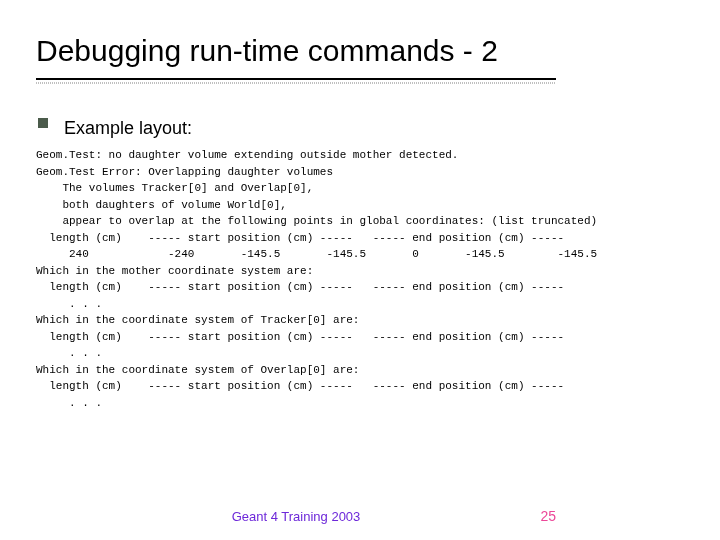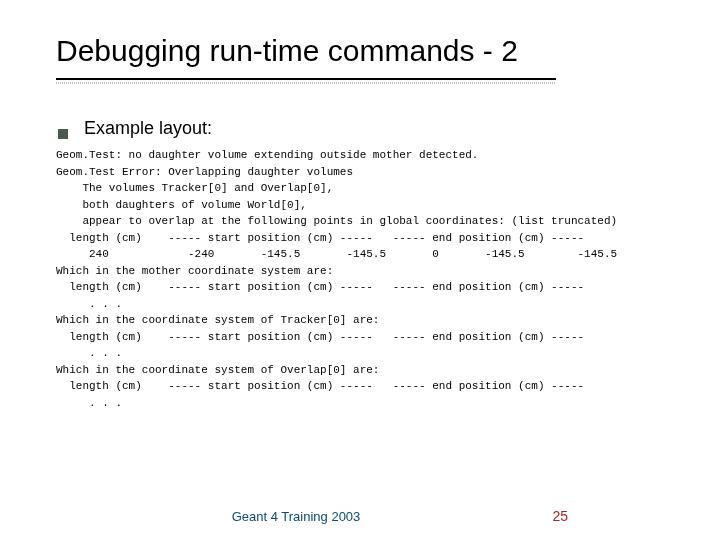--- a/index.html
+++ b/index.html
@@ -1,26 +1,26 @@
 <!DOCTYPE html>
 <html><head>
 <meta charset="utf-8">
 <style>
   * { margin: 0; padding: 0; box-sizing: border-box; }
   html, body { width: 720px; height: 540px; background: #fff; font-family: Verdana, Geneva, sans-serif; color: #000; overflow: hidden; }
-  .slide { position: relative; width: 592px; height: 540px; padding: 34px 36px 0 56px; }
+  .slide { position: relative; width: 592px; height: 540px; padding: 34px 36px 0 36px; }
   .title { font-size: 30px; font-weight: 400; font-family: Verdana, sans-serif; letter-spacing: 0px; }
   .rule { margin-top: 10px; height: 2px; background: #000; width: 100%; }
   .sub-rule { margin-top: 2px; height: 2px; width: 100%; background: linear-gradient(to right, #c0c0c0 0, #c0c0c0 1px, transparent 1px, transparent 2px); background-size: 2px 2px; background-repeat: repeat-x; }
-  .bullet-row { display: flex; align-items: flex-end; margin-top: 34px; margin-left: 2px; }
+  .bullet-row { display: flex; align-items: flex-start; margin-top: 34px; margin-left: 2px; }
   .bullet-sq { width: 10px; height: 10px; background: #4b5b4b; margin-right: 16px; flex: 0 0 auto; }
   .bullet-text { font-size: 18px; font-family: Verdana, sans-serif; }
   .code-block { margin-top: 8px; font-family: "Courier New", Courier, monospace; font-size: 11px; line-height: 1.5; white-space: pre; color: #000; }
-  .footer-center { position: absolute; bottom: 16px; left: 0; width: 100%; text-align: center; font-size: 13px; font-family: Verdana, sans-serif; color: #0c4a6e; }
-  .footer-right { position: absolute; bottom: 16px; right: 24px; font-size: 14px; font-family: Verdana, sans-serif; color: #b91c1c; }
+  .footer-center { position: absolute; bottom: 16px; left: 0; width: 100%; text-align: center; font-size: 13px; font-family: Verdana, sans-serif; color: #6d28d9; }
+  .footer-right { position: absolute; bottom: 16px; right: 36px; font-size: 14px; font-family: Verdana, sans-serif; color: #ec4899; }
 </style>
 </head>
 <body>
 
 <div class="slide">
 
   <div class="title">Debugging run-time commands - 2</div>
   <div class="rule"></div>
   <div class="sub-rule"></div>
 

